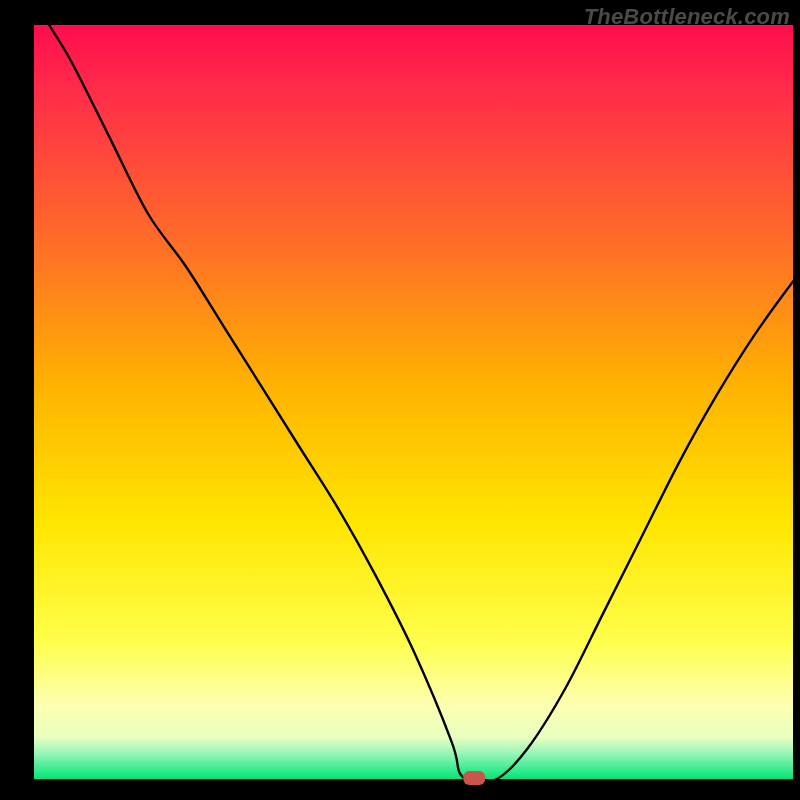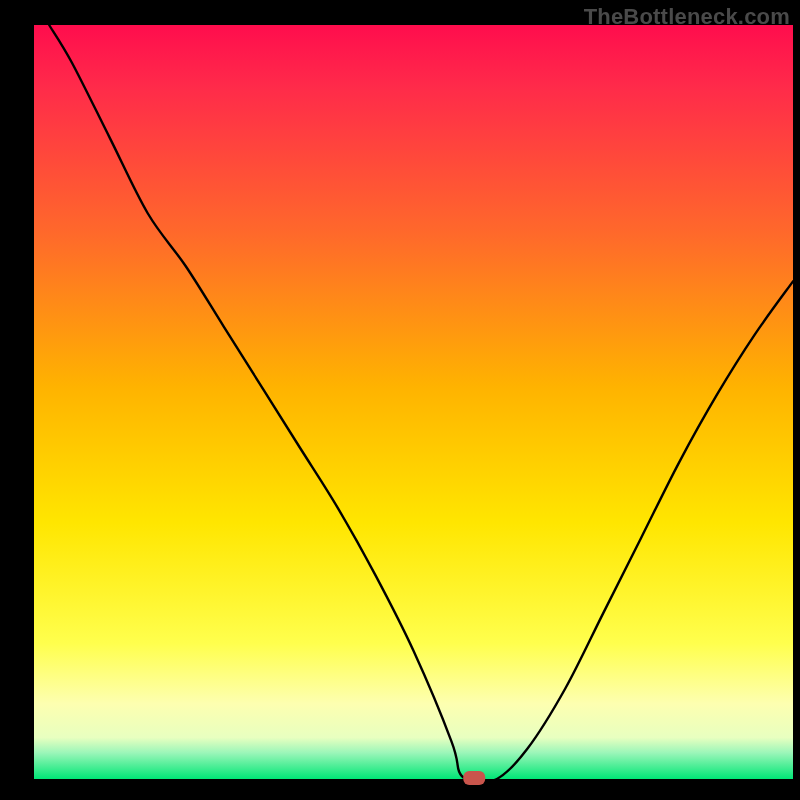--- a/index.html
+++ b/index.html
@@ -7,20 +7,21 @@
     padding: 0;
     width: 800px;
     height: 800px;
     background: #000000;
     overflow: hidden;
   }
   .container {
     position: relative;
     width: 800px;
     height: 800px;
+    font-style: italic;
   }
   .watermark {
     position: absolute;
     top: 4px;
     right: 10px;
     color: #4a4a4a;
     font-family: Arial, Helvetica, sans-serif;
     font-size: 22px;
     font-weight: bold;
     z-index: 10;

